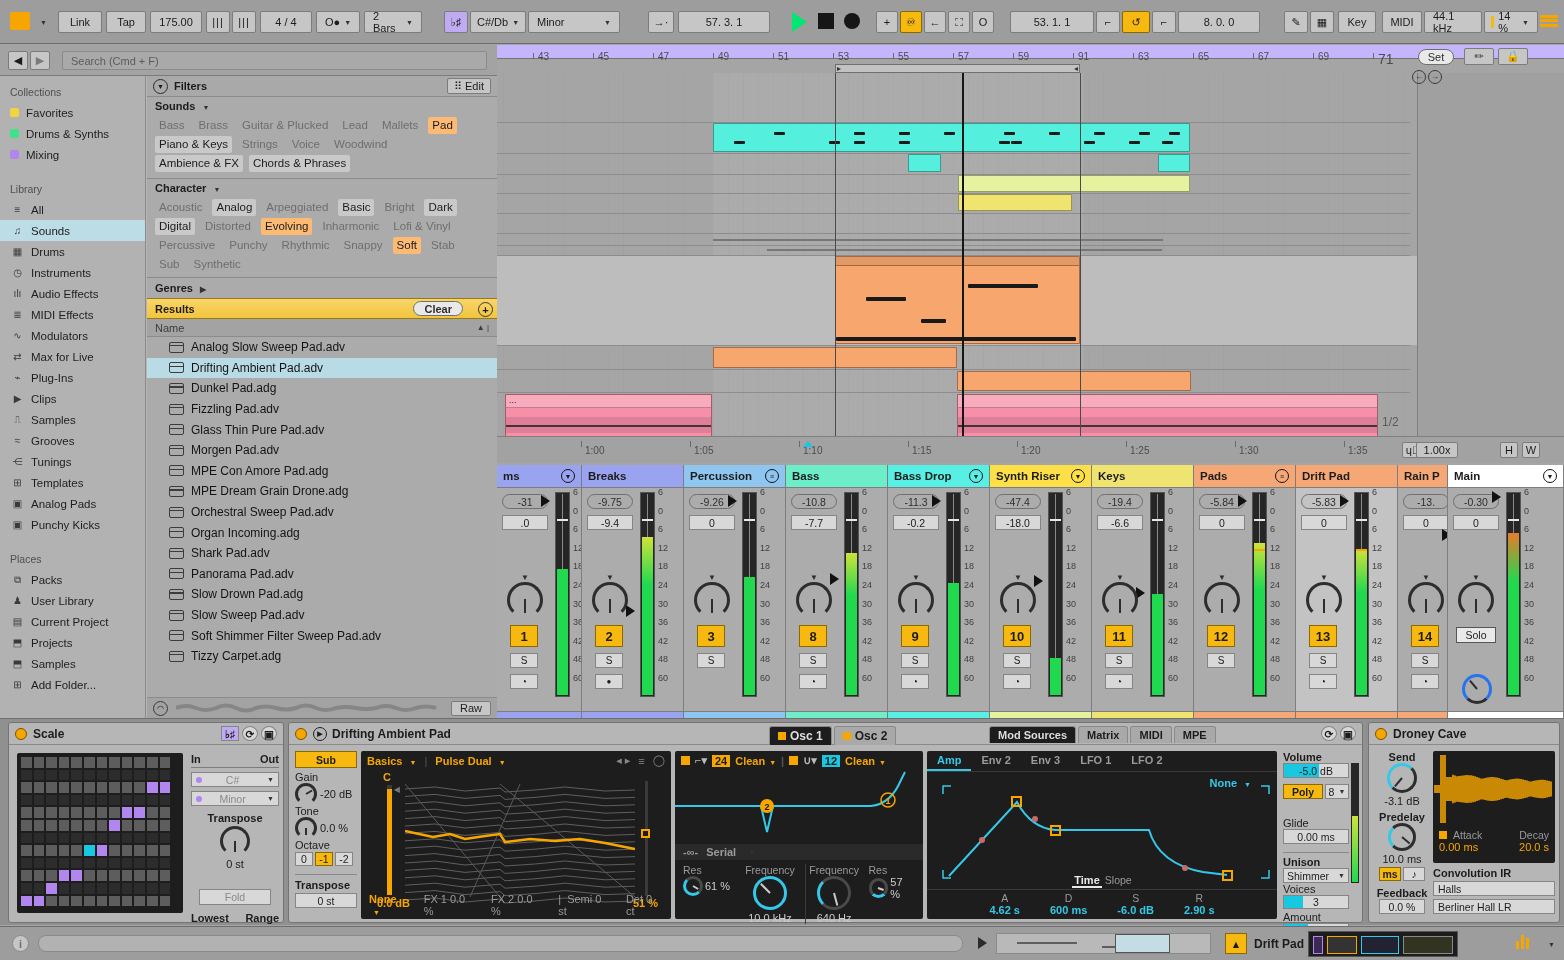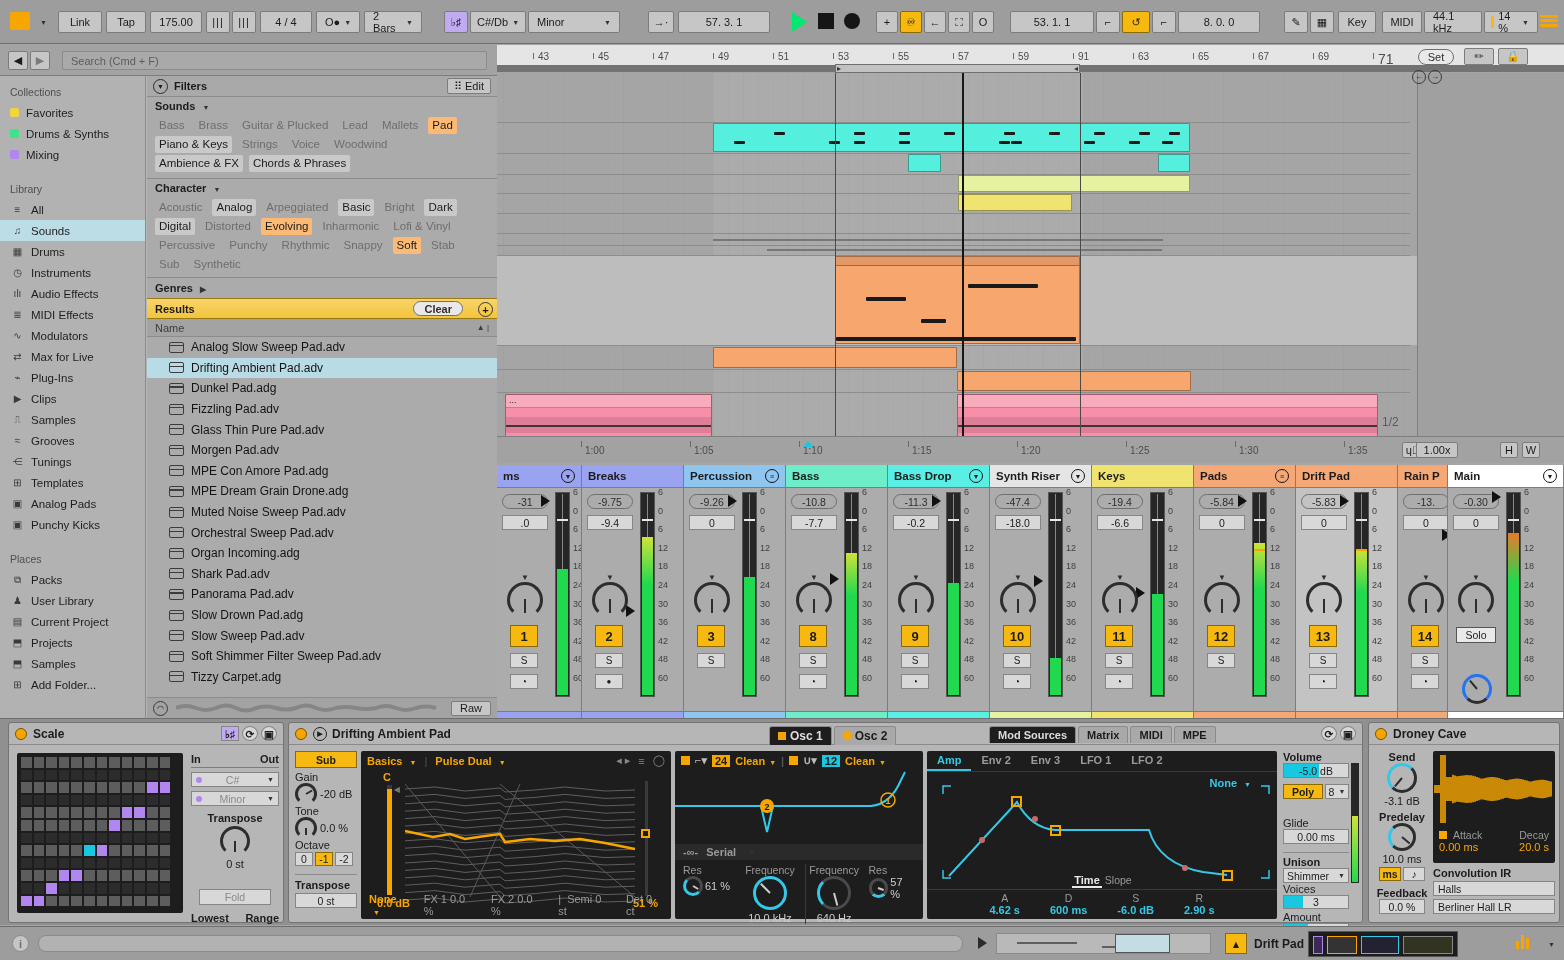--- a/index.html
+++ b/index.html
@@ -305,24 +305,20 @@
           <div class="result-row">
             <span class="fic"></span>
             <span>MPE Con Amore Pad.adg</span>
           </div>
           <div class="result-row">
             <span class="fic"></span>
             <span>MPE Dream Grain Drone.adg</span>
           </div>
           <div class="result-row">
             <span class="fic"></span>
-            <span>Muted Noise Sweep Pad.adv</span>
-          </div>
-          <div class="result-row">
-            <span class="fic"></span>
             <span>Orchestral Sweep Pad.adv</span>
           </div>
           <div class="result-row">
             <span class="fic"></span>
             <span>Organ Incoming.adg</span>
           </div>
           <div class="result-row">
             <span class="fic"></span>
             <span>Shark Pad.adv</span>
           </div>
@@ -352,21 +348,21 @@
         <svg width="270" height="14" style="margin-left:8px;">
             <path d="M0,7 q10,-4 20,0 q10,4 20,0 q10,-5 20,0 q10,5 20,0 q10,-3 20,0 q10,3 20,0 q10,-5 20,0 q10,4 20,0 q10,-2 20,0 q10,2 20,0 q10,-4 20,0 q10,4 20,0 q10,-3 20,0" stroke="#6f6f6f" fill="none" stroke-width="4" opacity="0.55"></path>
           </svg>
         <span class="box" style="margin-left:auto;height:15px;padding:0 8px;">Raw</span>
       </div>
     </div>
   </div>
 
   <div id="arr">
 
-    <div class="abs" style="left:0;top:0;width:1067px;height:27px;background:#e5e5e5;border-bottom:7px solid #737373;" id="barruler">
+    <div class="abs" style="left:0;top:0;width:1067px;height:14px;background:#c4b5fd;border-bottom:1px solid #737373;" id="barruler">
         <span class="abs" style="left:41px;top:6px;font-size:10px;color:#4c4c4c;">43</span>
         <span class="abs" style="left:36px;top:8px;width:1px;height:6px;background:#6a6a6a;"></span>
         <span class="abs" style="left:101px;top:6px;font-size:10px;color:#4c4c4c;">45</span>
         <span class="abs" style="left:96px;top:8px;width:1px;height:6px;background:#6a6a6a;"></span>
         <span class="abs" style="left:161px;top:6px;font-size:10px;color:#4c4c4c;">47</span>
         <span class="abs" style="left:156px;top:8px;width:1px;height:6px;background:#6a6a6a;"></span>
         <span class="abs" style="left:221px;top:6px;font-size:10px;color:#4c4c4c;">49</span>
         <span class="abs" style="left:216px;top:8px;width:1px;height:6px;background:#6a6a6a;"></span>
         <span class="abs" style="left:281px;top:6px;font-size:10px;color:#4c4c4c;">51</span>
         <span class="abs" style="left:276px;top:8px;width:1px;height:6px;background:#6a6a6a;"></span>
@@ -723,21 +719,21 @@
         <div class="panknob knob">
           <span class="ptr" style="transform:rotate(0deg);margin-top:-1px;"></span>
         </div>
         <span class="abs" style="left:24px;top:108px;font-size:8px;color:#2d2d2d;">▼</span>
         <div class="numbox">9</div>
         <div class="sbox">S</div>
         <div class="mbox">◔</div>
         <div class="chfoot" style="background:#58efe4;"></div>
       </div>
       <div class="chan" style="left:493px;width:102px;">
-        <div class="chhead" style="background:#e5e5e5;">
+        <div class="chhead" style="background:#fde047;">
           <span>Synth Riser</span>
           <span class="tic" style="width:14px;height:14px;border:1.3px solid #14141c;border-radius:50%;font-size:7px;display:flex;align-items:center;justify-content:center;">▼</span>
         </div>
         <div class="peak pill">-47.4</div>
         <div class="fadv">-18.0</div>
         <div class="meterbar">
           <div class="lane"></div>
           <div class="fill" style="height:18%;background:linear-gradient(to top,#21d94f 70%,#21d94f);"></div>
           <div class="zero"></div>
         </div>

